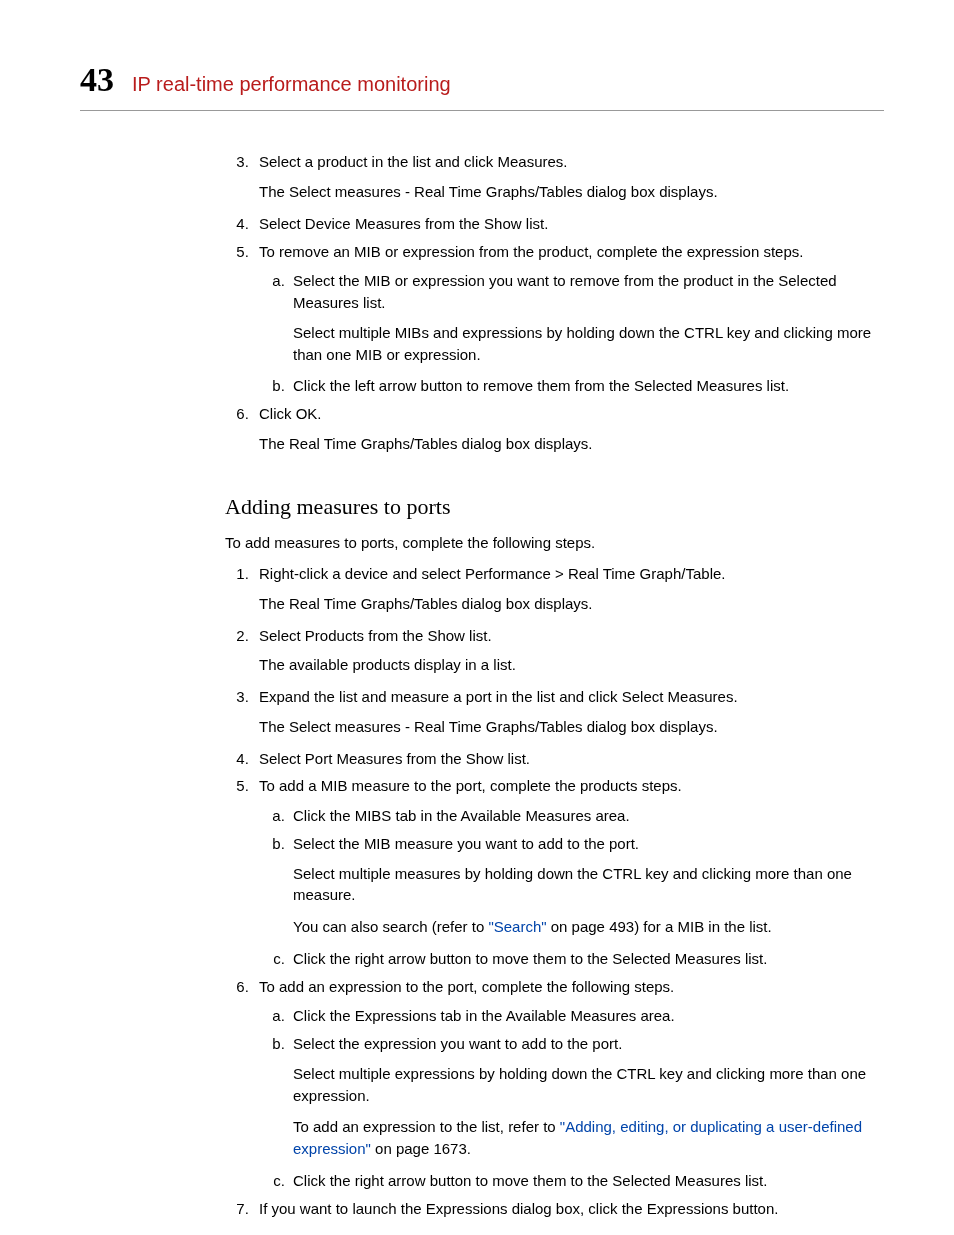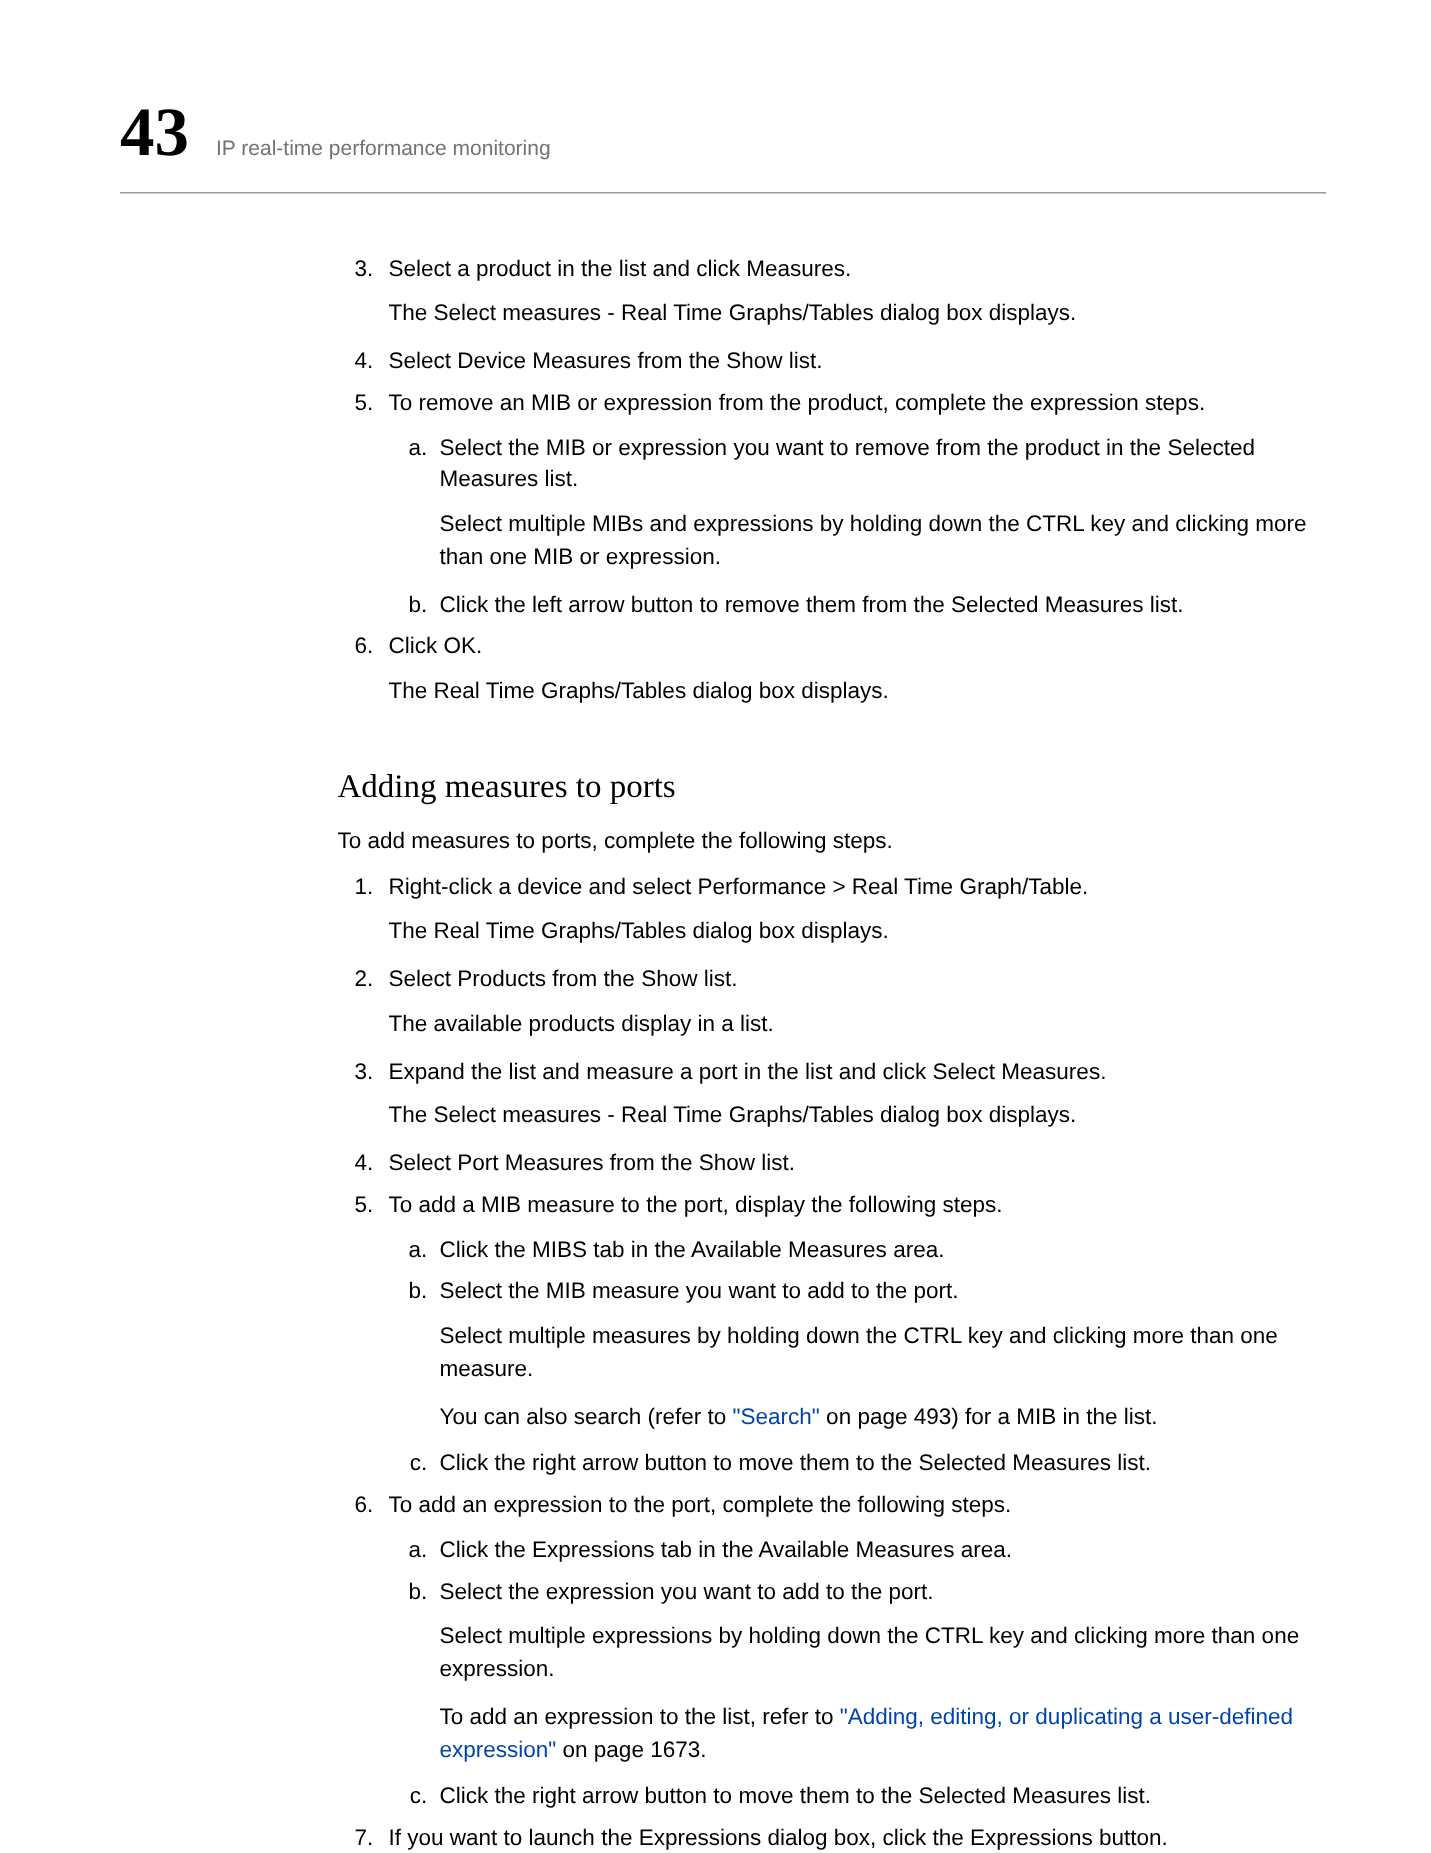--- a/index.html
+++ b/index.html
@@ -19,27 +19,27 @@
   }
   .running-head {
     display: flex;
     align-items: baseline;
     border-bottom: 1px solid #999;
     padding-bottom: 6px;
     margin-bottom: 40px;
   }
   .chapnum {
     font-family: Georgia, "Times New Roman", serif;
-    font-size: 46px;
+    font-size: 34px;
     font-weight: 700;
     margin-right: 18px;
   }
   .runtitle {
-    font-size: 14px;
-    color: #737373;
+    font-size: 20px;
+    color: #b91c1c;
   }
   .content {
     margin-left: 145px;
   }
   ol.main {
     list-style: decimal;
     padding-left: 28px;
     margin: 0;
   }
   ol.main > li {
@@ -144,21 +144,21 @@
         <div class="p follow">
           <span>The </span><b>Select measures - Real Time Graphs/Tables</b><span> dialog box displays.</span>
         </div>
       </li>
 
       <li>
         <span>Select </span><b>Port Measures</b><span> from the </span><b>Show</b><span> list.</span>
       </li>
 
       <li>
-        <span>To add a MIB measure to the port, display the following steps.</span>
+        <span>To add a MIB measure to the port, complete the products steps.</span>
         <ol class="sub">
           <li>
             <span>Click the </span><b>MIBS</b><span> tab in the </span><b>Available Measures</b><span> area.</span>
           </li>
           <li>
             <span>Select the MIB measure you want to add to the port.</span>
             <div class="p follow">
               <span>Select multiple measures by holding down the </span><b>CTRL</b><span> key and clicking more than one measure.</span>
             </div>
             <div class="p follow">

